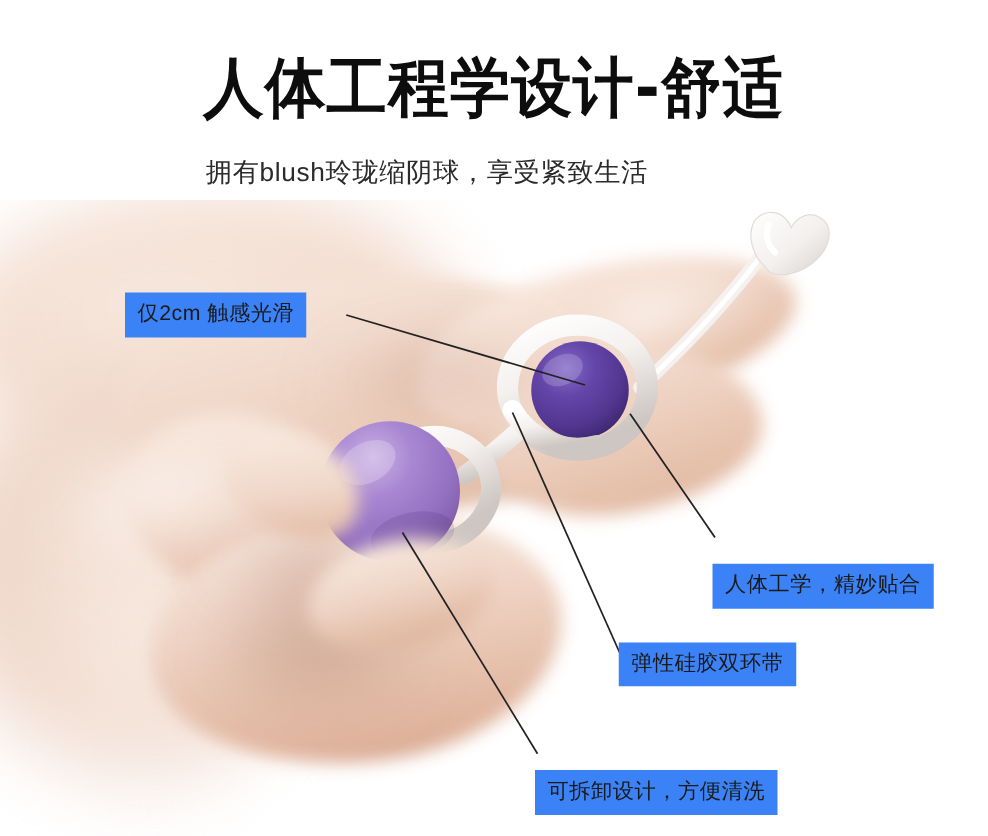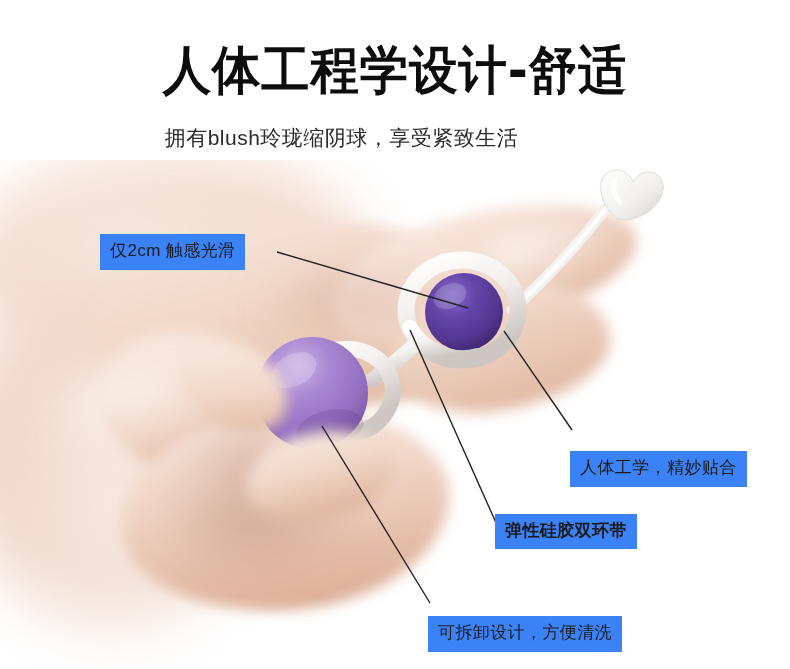--- a/index.html
+++ b/index.html
@@ -69,21 +69,21 @@
   .callout {
     position: absolute;
     background: #3b82f6;
     color: #1a1a1a;
     font-size: 17px;
     line-height: 1.45;
     padding: 5px 10px 6px 10px;
     white-space: nowrap;
     letter-spacing: 0.4px;
   }
-  .callout.two-line { line-height: 1.42; font-weight: bold; }
+  .callout.two-line { line-height: 1.42; }
 
   
   #leaders {
     position: absolute;
     left: 0;
     top: 0;
     width: 790px;
     height: 669px;
     pointer-events: none;
   }

